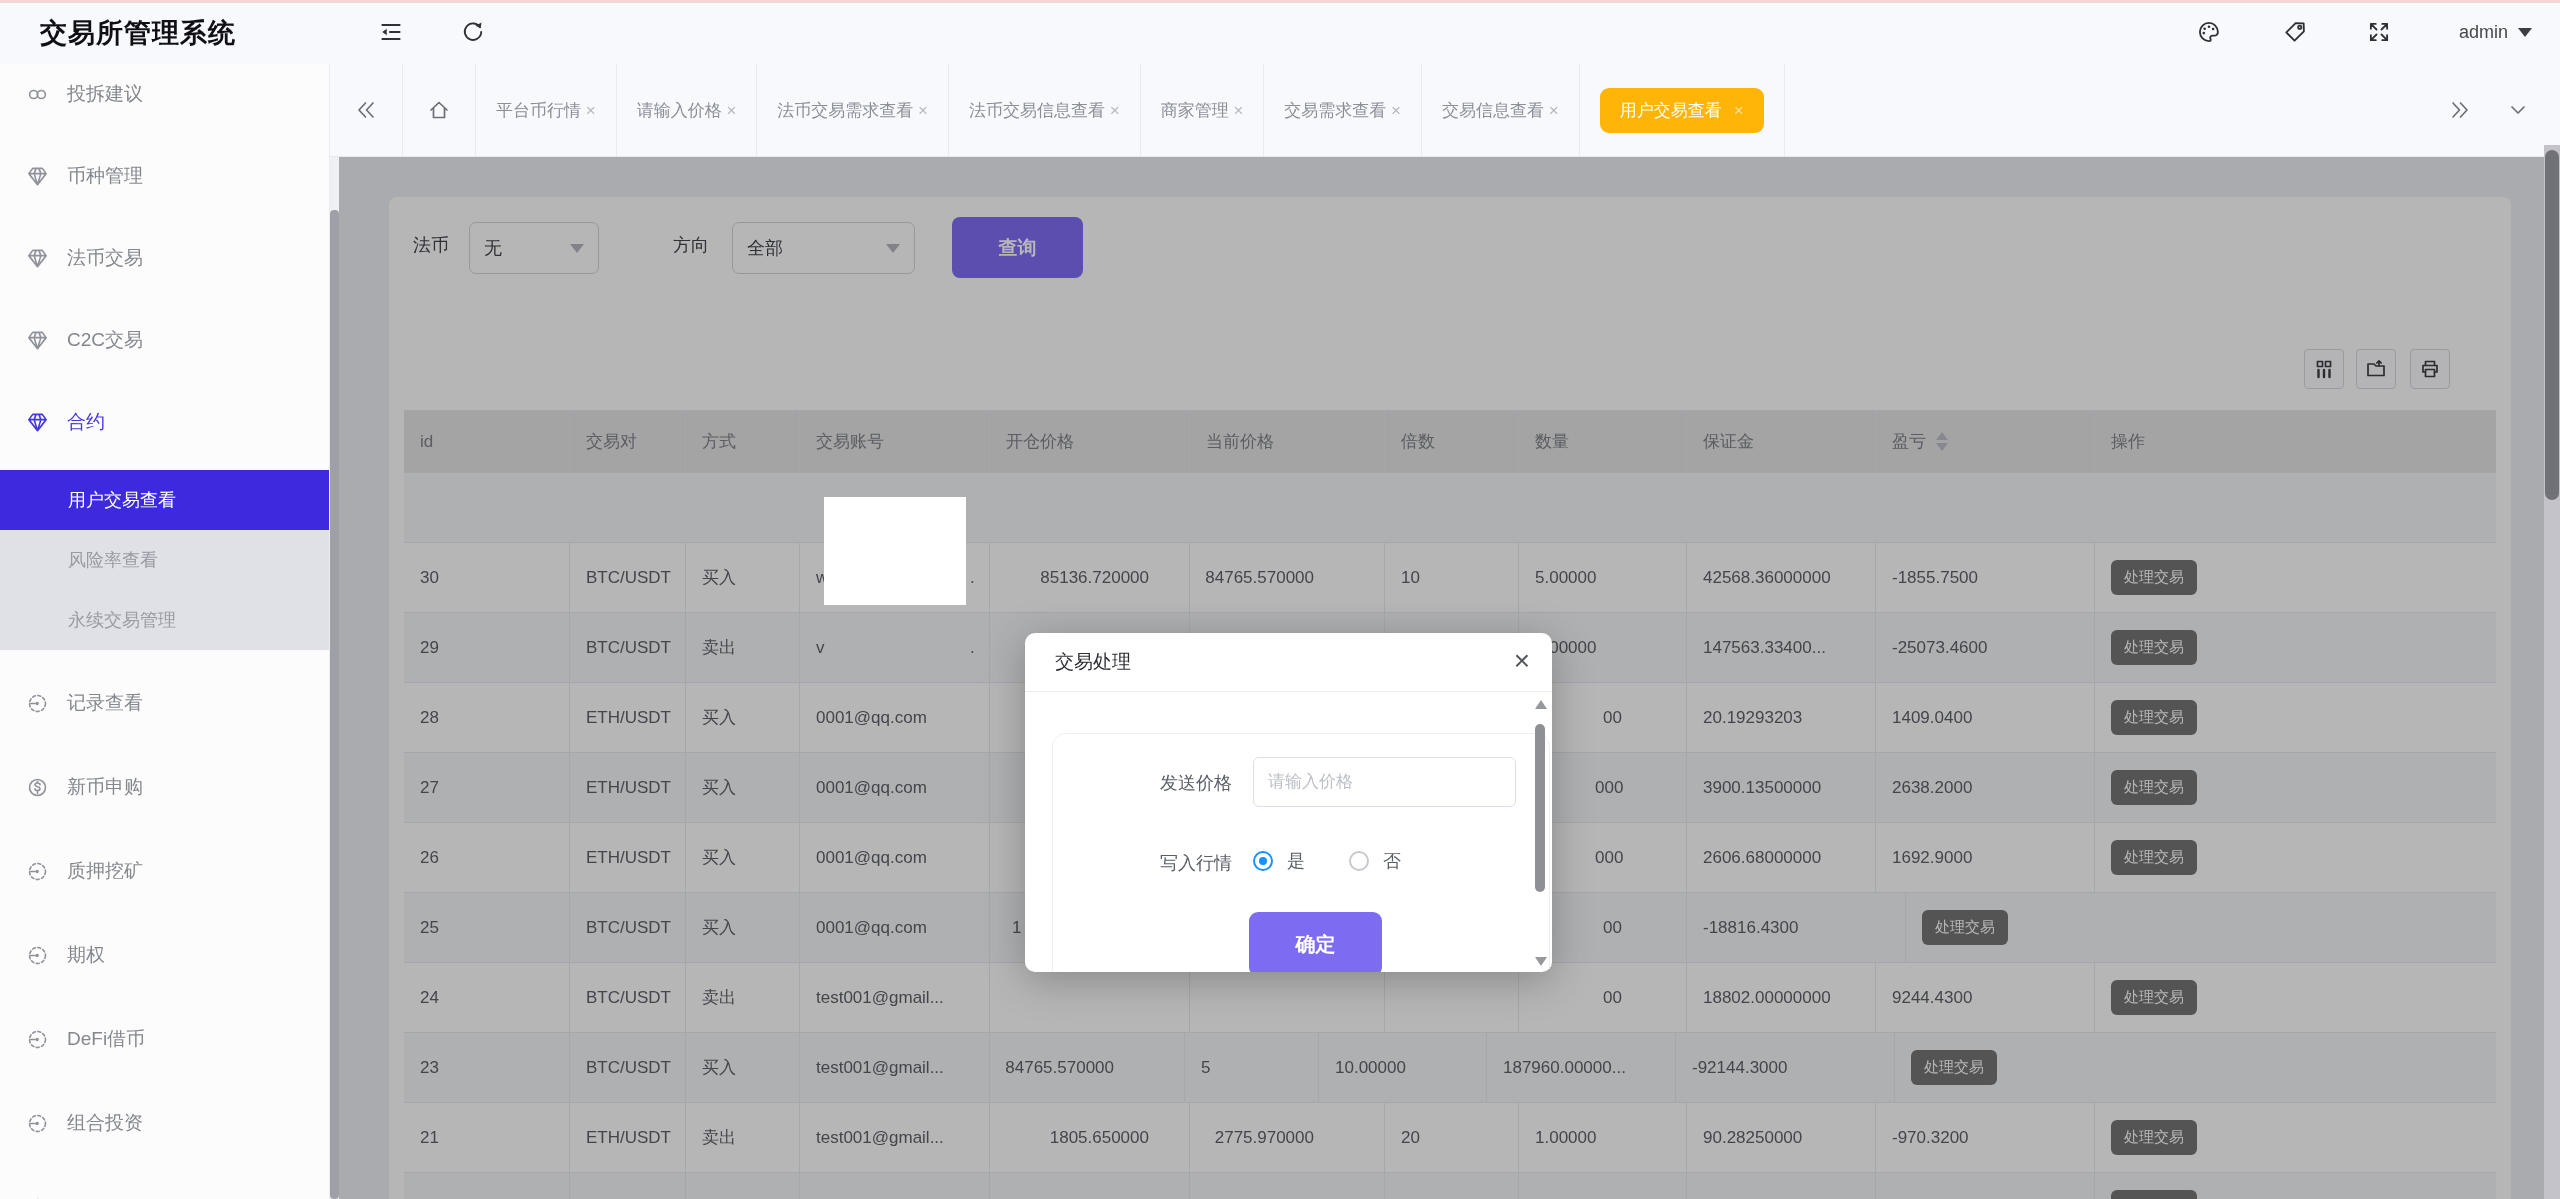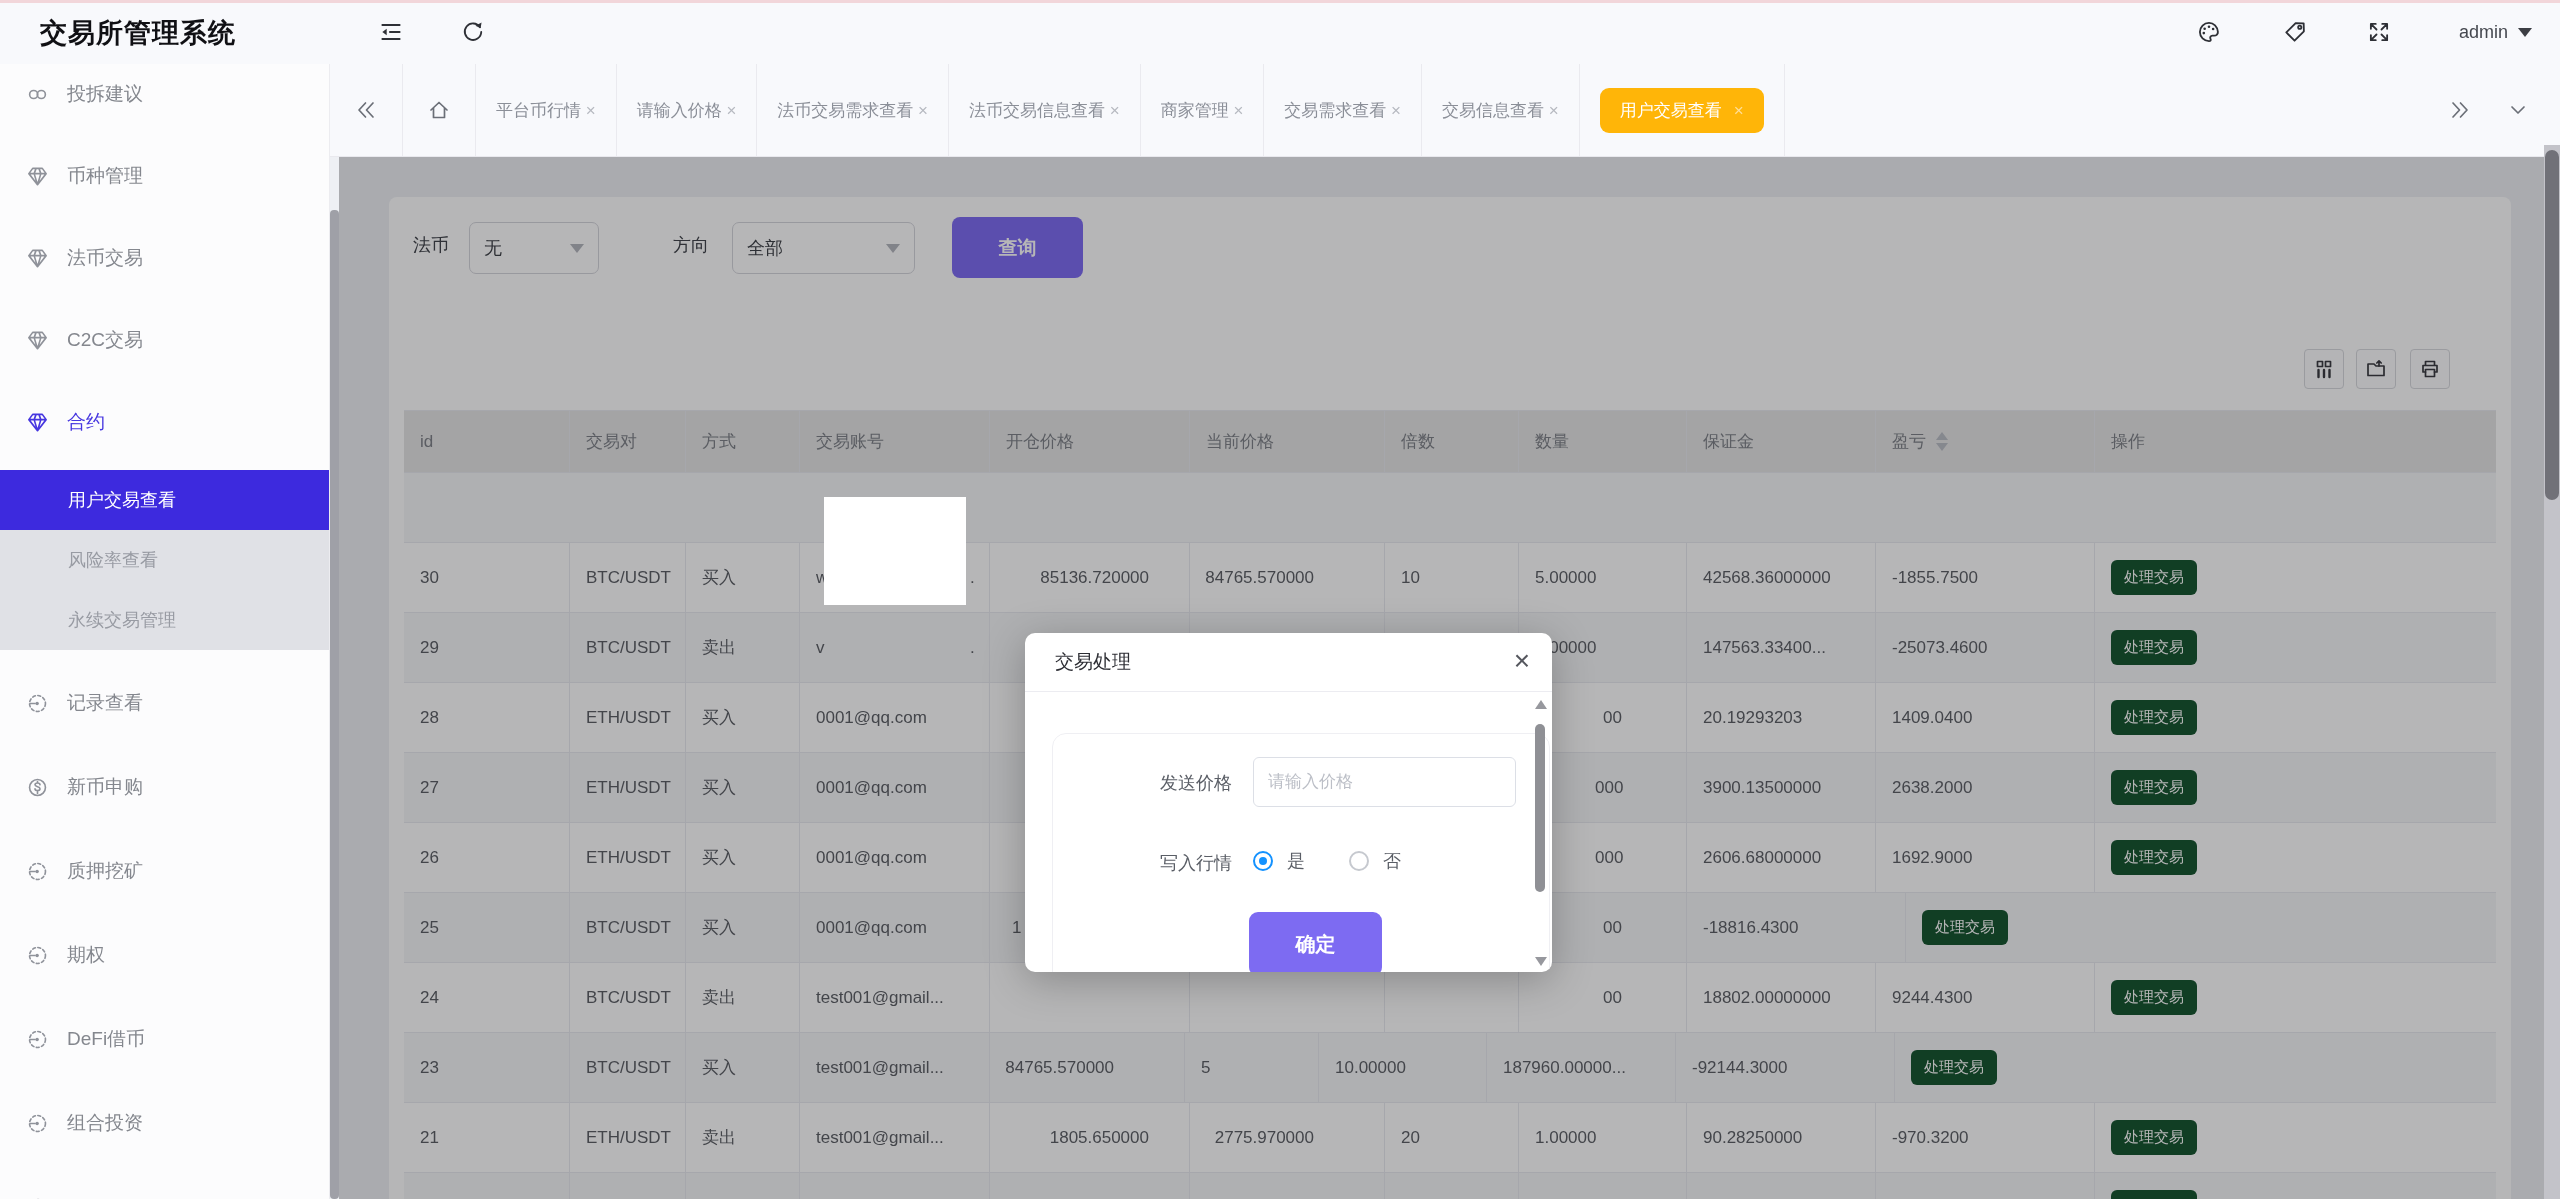--- a/index.html
+++ b/index.html
@@ -76,21 +76,21 @@
   .c1{width:166px;}.c2{width:116px;}.c3{width:114px;}.c4{width:190px;}
   .c5{width:200px;justify-content:flex-end;padding-right:40px;}
   .c6{width:195px;justify-content:flex-end;padding-right:70px;}
   .c7{width:134px;}.c8{width:168px;}.c9{width:189px;}.c10{width:219px;}
   .c11{width:401px;border-right:none;}
   .trh .c5,.trh .c6{justify-content:flex-start;padding-right:16px;text-align:right;}
   .c5.frag-left{justify-content:flex-start;padding-left:22px;}
   .sort-carets{display:inline-flex;flex-direction:column;gap:3px;margin-left:10px;}
   .sc-up{width:0;height:0;border-left:6px solid transparent;border-right:6px solid transparent;border-bottom:8px solid #b9bdc5;}
   .sc-dn{width:0;height:0;border-left:6px solid transparent;border-right:6px solid transparent;border-top:8px solid #b9bdc5;}
-  .act-btn{background:#14532d;color:#fff;border:none;border-radius:6px;padding:8px 13px;font-size:15px;cursor:pointer;font-family:inherit;}
+  .act-btn{background:#737373;color:#fff;border:none;border-radius:6px;padding:8px 13px;font-size:15px;cursor:pointer;font-family:inherit;}
   .dot-frag{position:absolute;left:170px;top:0;height:70px;line-height:70px;color:#5b5e64;}
 
   
   #mask{left:339px;top:157px;width:2205px;height:1042px;background:rgba(12,12,16,0.30);z-index:10;}
 
   
   #dialog{left:1025px;top:633px;width:527px;height:339px;background:#fff;border-radius:10px;z-index:15;
     box-shadow:0 8px 40px rgba(0,0,0,0.25);overflow:hidden;}
   #dlg-header{position:absolute;left:0;top:0;width:572px;height:59px;border-bottom:1px solid #ececf1;
     display:flex;align-items:center;padding:0 30px;font-size:19px;color:#2c2d33;}

